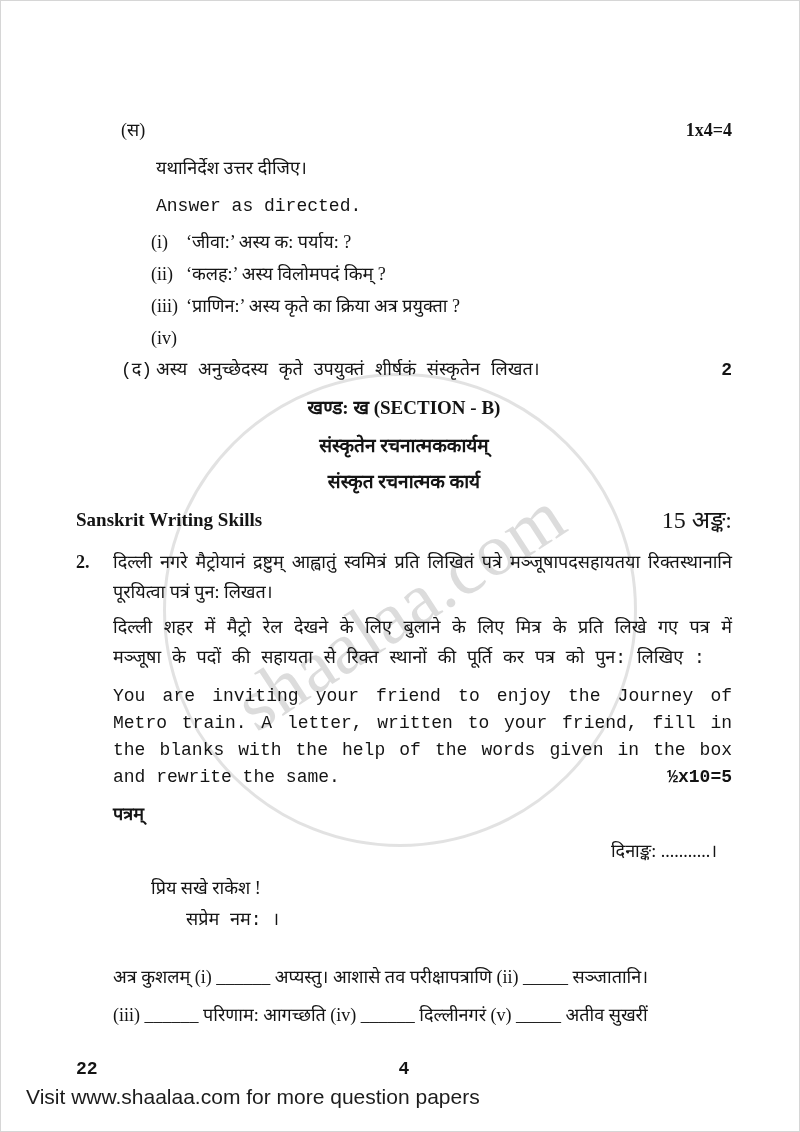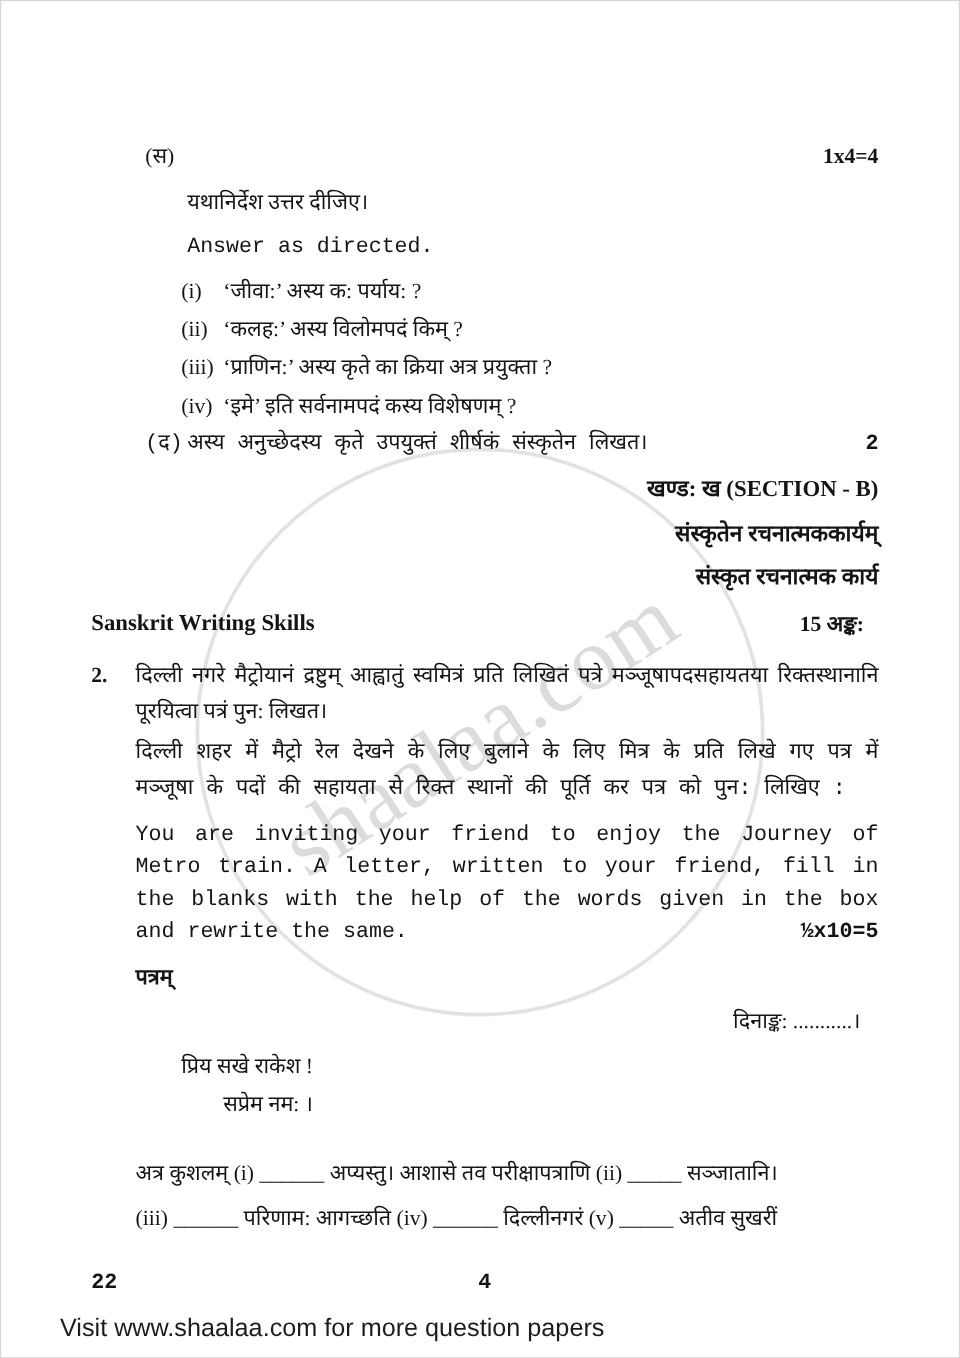--- a/index.html
+++ b/index.html
@@ -48,44 +48,43 @@
 
   .ind-a   { padding-left:45px; }   
   .ind-a2  { padding-left:80px; }   
   .ind-b   { padding-left:75px; }   
   .ind-t   { padding-left:37px; }   
 
   .mb6  { margin-bottom:6px; }
   .mb8  { margin-bottom:8px; }
   .mb10 { margin-bottom:10px;font-family:Liberation Mono, monospace; }
   .mb12 { margin-bottom:12px; }
-  .mb14 { margin-bottom:14px; }
+  .mb14 { margin-bottom:14px;font-family:Liberation Mono, monospace; }
 
-  .center { text-align:right; }
+  .center { text-align:center; }
   .bold { font-weight:bold; }
   .heading { font-size:19px; font-weight:bold; line-height:30px; }
   .heading-row { position:relative; text-align:left; font-size:19px; font-weight:bold; line-height:30px; }
-  .heading-row .marks-abs { position:absolute; right:12px; top:0; font-weight:bold; font-size:18px; }
+  .heading-row .marks-abs { position:absolute; right:0; top:0; font-weight:normal; font-size:24px; }
 
   .para { line-height:30px; text-align:justify; }
   .para-en { line-height:27px; position:relative; text-align:justify; }
   .para-en .marks-abs { position:absolute; right:0; bottom:0; font-weight:bold; }
 
   .right-block { text-align:right; padding-right:15px; line-height:32px; }
 
   .pagenum-row { position:relative; margin-top:26px; height:26px;font-family:Liberation Mono, monospace; }
   .pagenum-left { position:absolute; left:0; font-weight:bold; }
   .pagenum-center { text-align:center; font-weight:bold; }
 
   .footer {
-    position:absolute; left:25px; bottom:12px;
+    position:absolute; left:25px; bottom:22px;
     font-family:"Liberation Sans","DejaVu Sans",sans-serif;
     font-size:21px; color:#1c1c1c;
     z-index:1;
-    margin-left:24px;
   }
 </style>
 </head>
 <body>
 
 <div class="page">
 
   <div class="watermark">
     <span class="wm-text">shaalaa.com</span>
   </div>
@@ -106,21 +105,20 @@
     <div class="row ind-b mb6">
       <span class="lbl">(ii)</span>
       <span class="txt">‘कलह:’ अस्य विलोमपदं किम् ?</span>
     </div>
     <div class="row ind-b mb6">
       <span class="lbl">(iii)</span>
       <span class="txt">‘प्राणिन:’ अस्य कृते का क्रिया अत्र प्रयुक्ता ?</span>
     </div>
     <div class="row ind-b mb6">
       <span class="lbl">(iv)</span>
-      <span class="txt">‘इमे’ इति सर्वनामपदं कस्य विशेषणम् ?</span>
     </div>
 
     <div class="row ind-a mb10">
       <span class="lbl">(द)</span>
       <span class="txt">अस्य अनुच्छेदस्य कृते उपयुक्तं शीर्षकं संस्कृतेन लिखत।</span>
       <span class="marks">2</span>
     </div>
 
     <div class="heading center mb8">खण्ड: ख (SECTION - B)</div>
     <div class="heading center mb6">संस्कृतेन रचनात्मककार्यम्</div>

